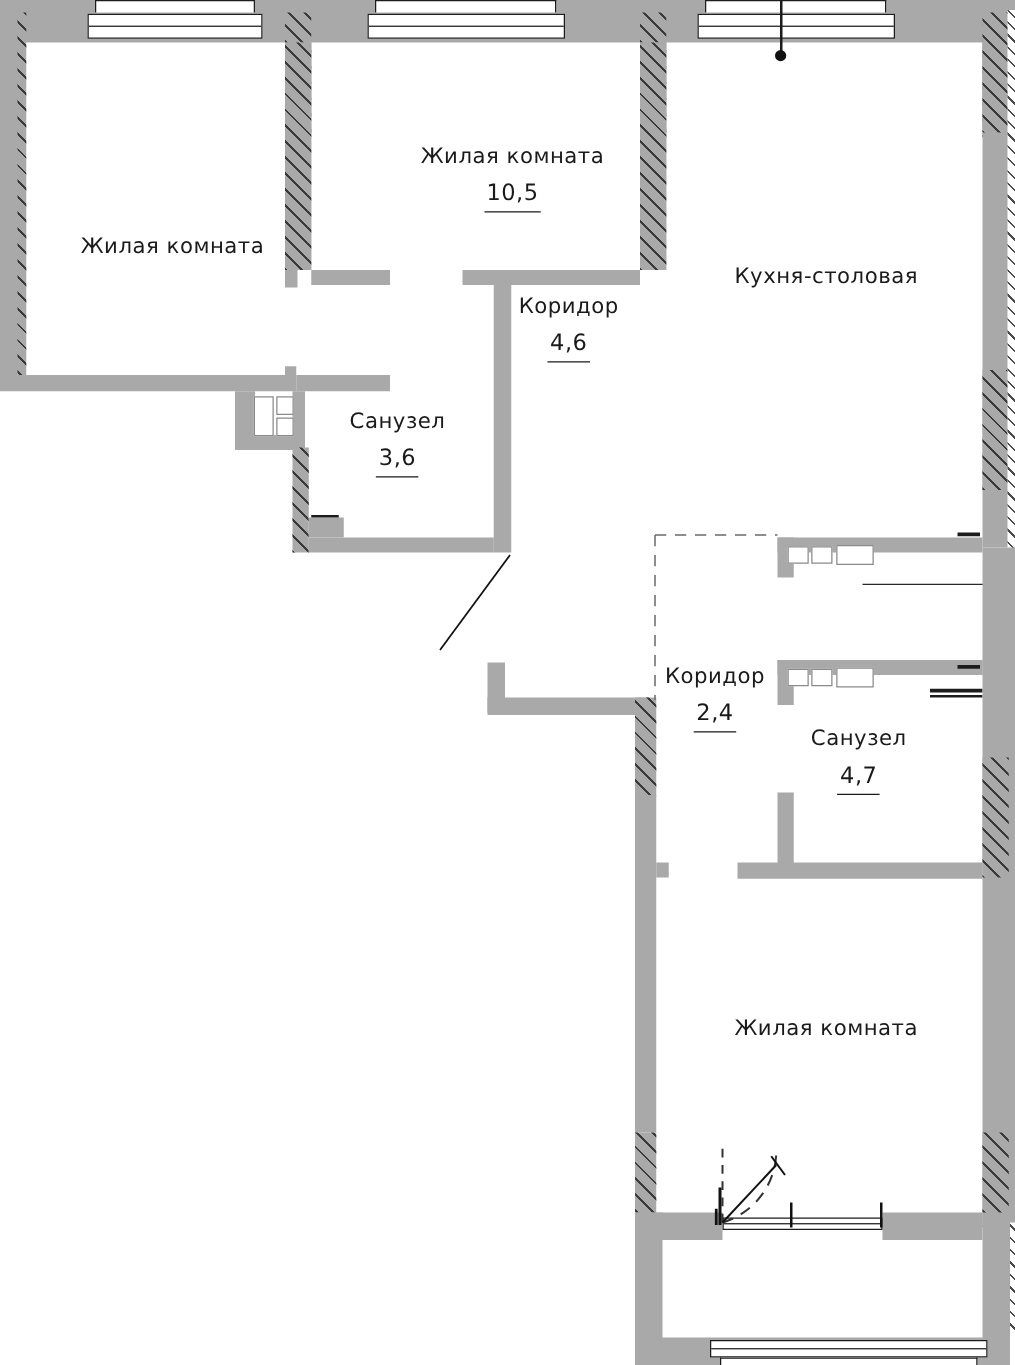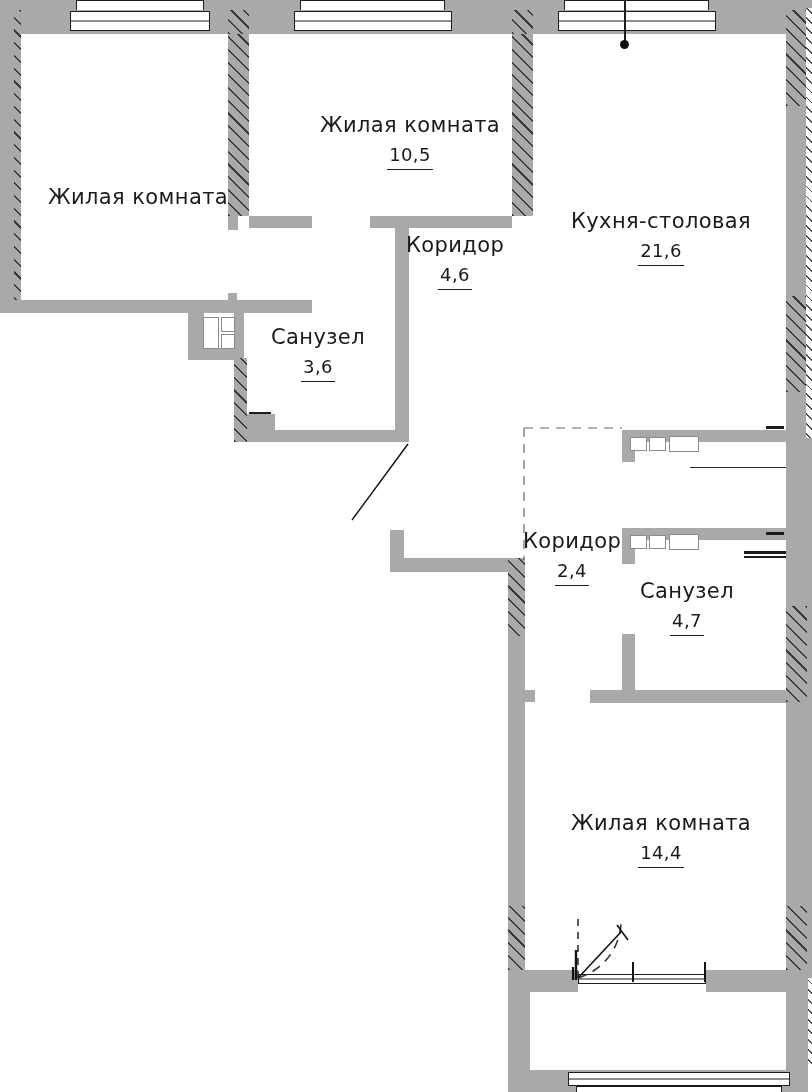--- a/index.html
+++ b/index.html
@@ -69,21 +69,21 @@
   
   .room-label {
     position: absolute;
     text-align: center;
     color: #1a1a1a;
     font-family: "DejaVu Sans", sans-serif;
     white-space: nowrap;
     transform: translateX(-50%);
   }
   .room-name {
-    font-size: 21px;
+    font-size: 17px;
     letter-spacing: 0.4px;
     line-height: 22px;
   }
   .room-area {
     font-size: 18px;
     line-height: 26px;
     letter-spacing: 0.4px;
     display: inline-block;
     border-bottom: 1.6px solid #1a1a1a;
     padding: 0 2px 1px 2px;
@@ -260,21 +260,20 @@
     <div class="room-name">Жилая комната</div>
   </div>
 
   <div class="room-label" style="left:410px; top:114px;">
     <div class="room-name">Жилая комната</div>
     <div><span class="room-area">10,5</span></div>
   </div>
 
   <div class="room-label" style="left:661px; top:210px;">
     <div class="room-name">Кухня-столовая</div>
-    <div><span class="room-area">21,6</span></div>
   </div>
 
   <div class="room-label" style="left:455px; top:234px;">
     <div class="room-name">Коридор</div>
     <div><span class="room-area">4,6</span></div>
   </div>
 
   <div class="room-label" style="left:318px; top:326px;">
     <div class="room-name">Санузел</div>
     <div><span class="room-area">3,6</span></div>
@@ -286,17 +285,16 @@
     <div><span class="room-area">2,4</span></div>
   </div>
 
   <div class="room-label" style="left:687px; top:580px;">
     <div class="room-name">Санузел</div>
     <div><span class="room-area">4,7</span></div>
   </div>
 
   <div class="room-label" style="left:661px; top:812px;">
     <div class="room-name">Жилая комната</div>
-    <div><span class="room-area">14,4</span></div>
   </div>
 
 
 </div>
 
 </body></html>

